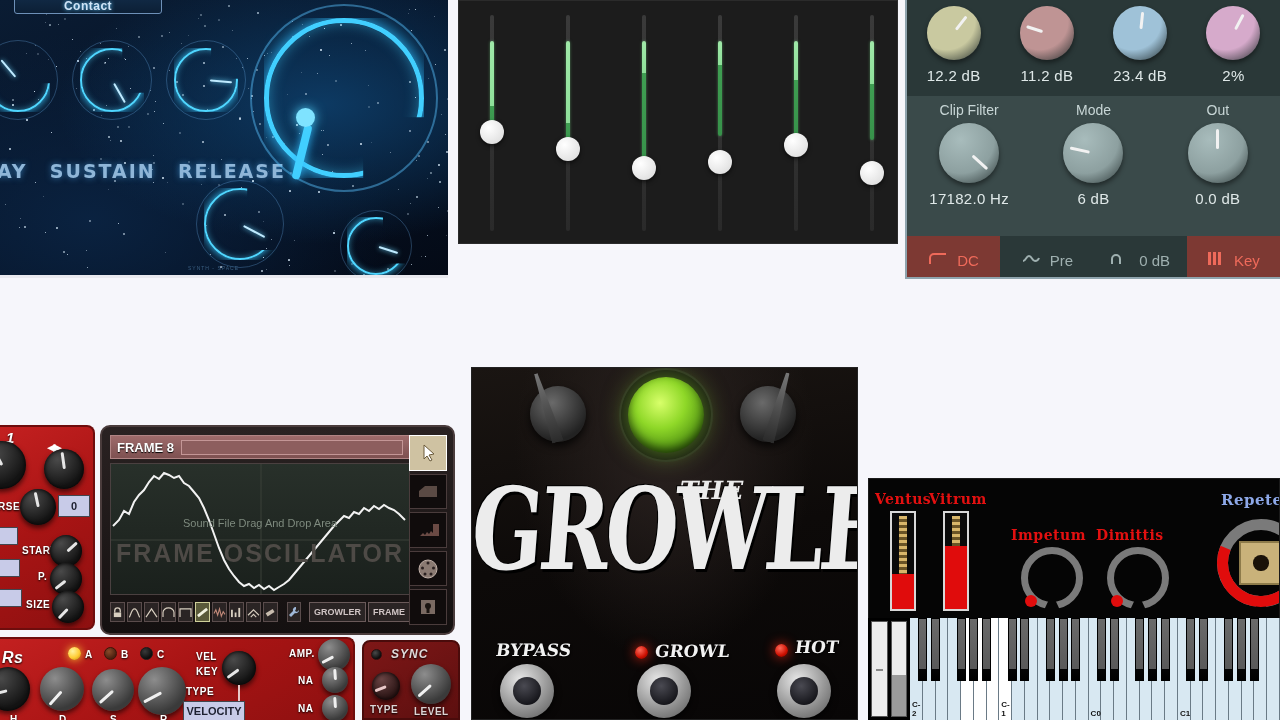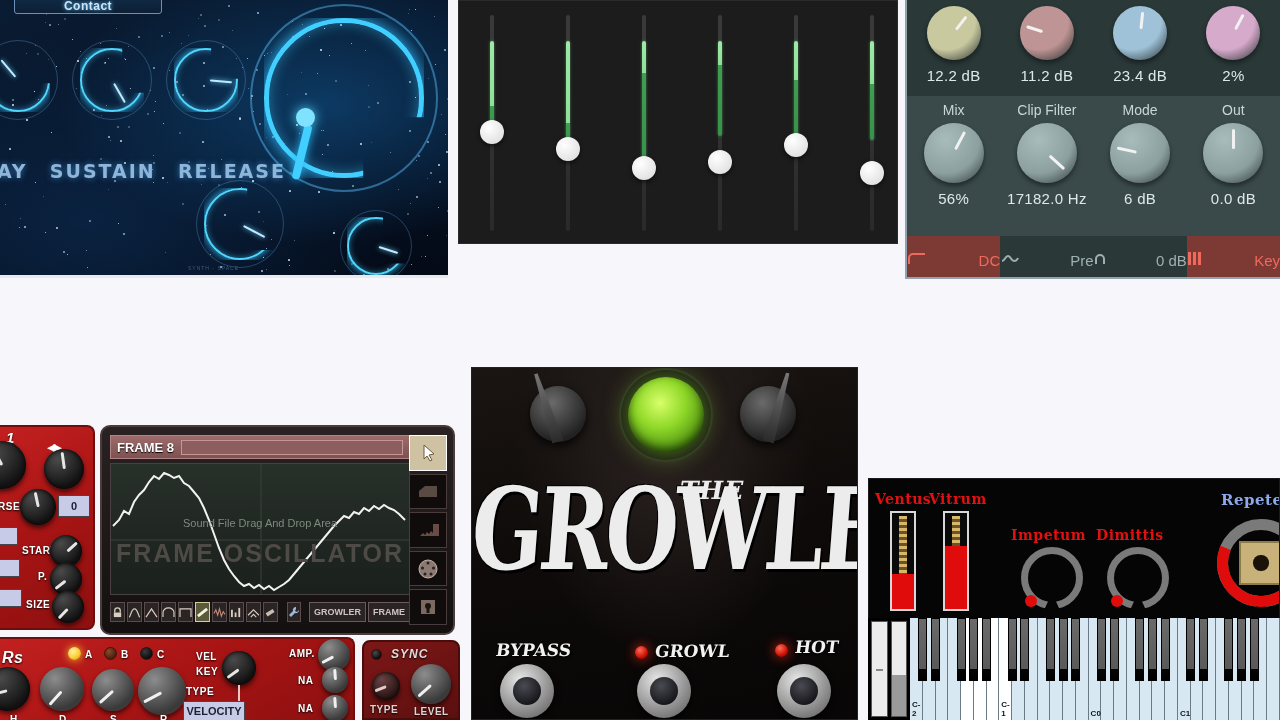--- a/index.html
+++ b/index.html
@@ -119,21 +119,21 @@
   }
   .sat-cell { flex:1; display:flex; flex-direction:column; align-items:center;
               justify-content:flex-start; padding-top:6px; }
   .sat-knob { width:54px; height:54px; border-radius:50%; position:relative;
               box-shadow:0 3px 5px rgba(0,0,0,.45); }
   .sat-knob i { position:absolute; width:3px; height:17px; background:#f2f2f2;
                 border-radius:2px; left:50%; top:6px; margin-left:-1.5px;
                 transform-origin:50% 21px; }
   .sat-val { color:#dfe8e8; font-size:15px; margin-top:7px; letter-spacing:.3px; }
   .sat-lbl { color:#c8d6d6; font-size:14px; margin-bottom:5px; }
-  .sat-btn { flex:1; display:flex; align-items:center; justify-content:space-between;
+  .sat-btn { flex:1; display:flex; align-items:center; justify-content:center;
              gap:9px; font-size:15px; color:#9fb0b0; }
   .sat-btn.on { background:#7d3933; color:#ef6a5a; }
   .sat-btn svg { flex:none; }
 
   
   #red-left {
     left:0; top:425px; width:95px; height:205px;
     background:linear-gradient(150deg,#c32020 0%, #a81414 48%, #8d1010 100%);
     border:2px solid #6e0d0d; border-left:none; border-radius:0 8px 8px 0;
   }
@@ -635,27 +635,20 @@
       </div>
       <div class="sat-cell">
         <div class="sat-knob" style="background:radial-gradient(circle at 36% 28%, #d6aacb, #d6aacb 55%, rgba(0,0,0,.28) 100%);">
           <i style="transform:rotate(28deg)"></i>
         </div>
         <div class="sat-val">2%</div>
       </div>
     </div>
   <div class="row-mid">
       <div class="sat-cell">
-        <div class="sat-lbl">Mix</div>
-        <div class="sat-knob" style="width:60px;height:60px;background:radial-gradient(circle at 36% 28%, #a8bcbc, #8da0a0 58%, rgba(0,0,0,.3) 100%);">
-          <i style="transform:rotate(28deg);transform-origin:50% 24px;height:20px;"></i>
-        </div>
-        <div class="sat-val">56%</div>
-      </div>
-      <div class="sat-cell">
         <div class="sat-lbl">Clip Filter</div>
         <div class="sat-knob" style="width:60px;height:60px;background:radial-gradient(circle at 36% 28%, #a8bcbc, #8da0a0 58%, rgba(0,0,0,.3) 100%);">
           <i style="transform:rotate(132deg);transform-origin:50% 24px;height:20px;"></i>
         </div>
         <div class="sat-val">17182.0 Hz</div>
       </div>
       <div class="sat-cell">
         <div class="sat-lbl">Mode</div>
         <div class="sat-knob" style="width:60px;height:60px;background:radial-gradient(circle at 36% 28%, #a8bcbc, #8da0a0 58%, rgba(0,0,0,.3) 100%);">
           <i style="transform:rotate(-78deg);transform-origin:50% 24px;height:20px;"></i>

